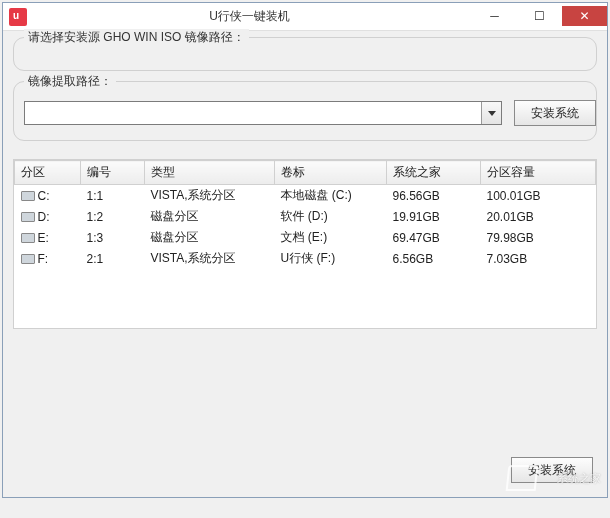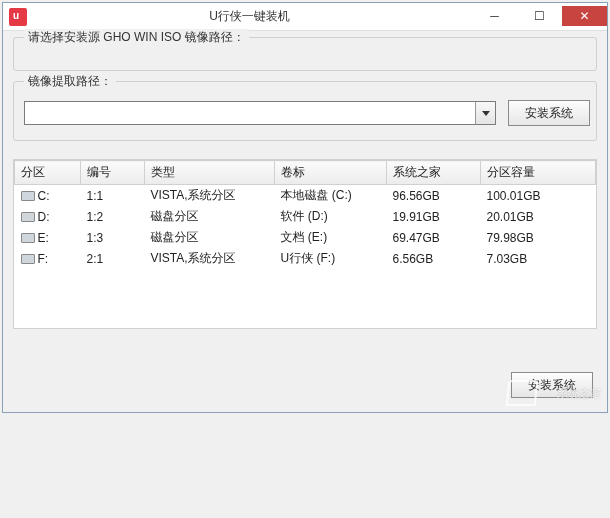--- a/index.html
+++ b/index.html
@@ -7,21 +7,21 @@
     font-family: "Microsoft YaHei", SimSun, Arial, sans-serif;
     font-size: 12px;
     background: #f0f0f0;
     width: 610px;
     height: 518px;
     position: relative;
     overflow: hidden;
   }
   .window {
     width: 606px;
-    height: 411px;
+    height: 496px;
     margin: 2px;
     background: #f0f0f0;
     border: 1px solid #8a9fb8;
     position: relative;
   }
   .titlebar {
     height: 28px;
     background: #fff;
     display: flex;
     align-items: center;
@@ -71,23 +71,23 @@
   .win-close {
     background: #c84441;
     color: #fff;
     width: 45px;
   }
   .content {
     padding: 6px 10px 10px 10px;
   }
   .group {
     border: 1px solid #d0d0d0;
-    border-radius: 3px;
-    position: relative;
-    padding: 18px 6px 14px 10px;
+    border-radius: 11px;
+    position: relative;
+    padding: 18px 0 14px 10px;
     margin-bottom: 10px;
     background: #f0f0f0;
   }
   .group-label {
     position: absolute;
     top: -9px;
     left: 10px;
     background: #f0f0f0;
     padding: 0 4px;
     font-size: 12px;

